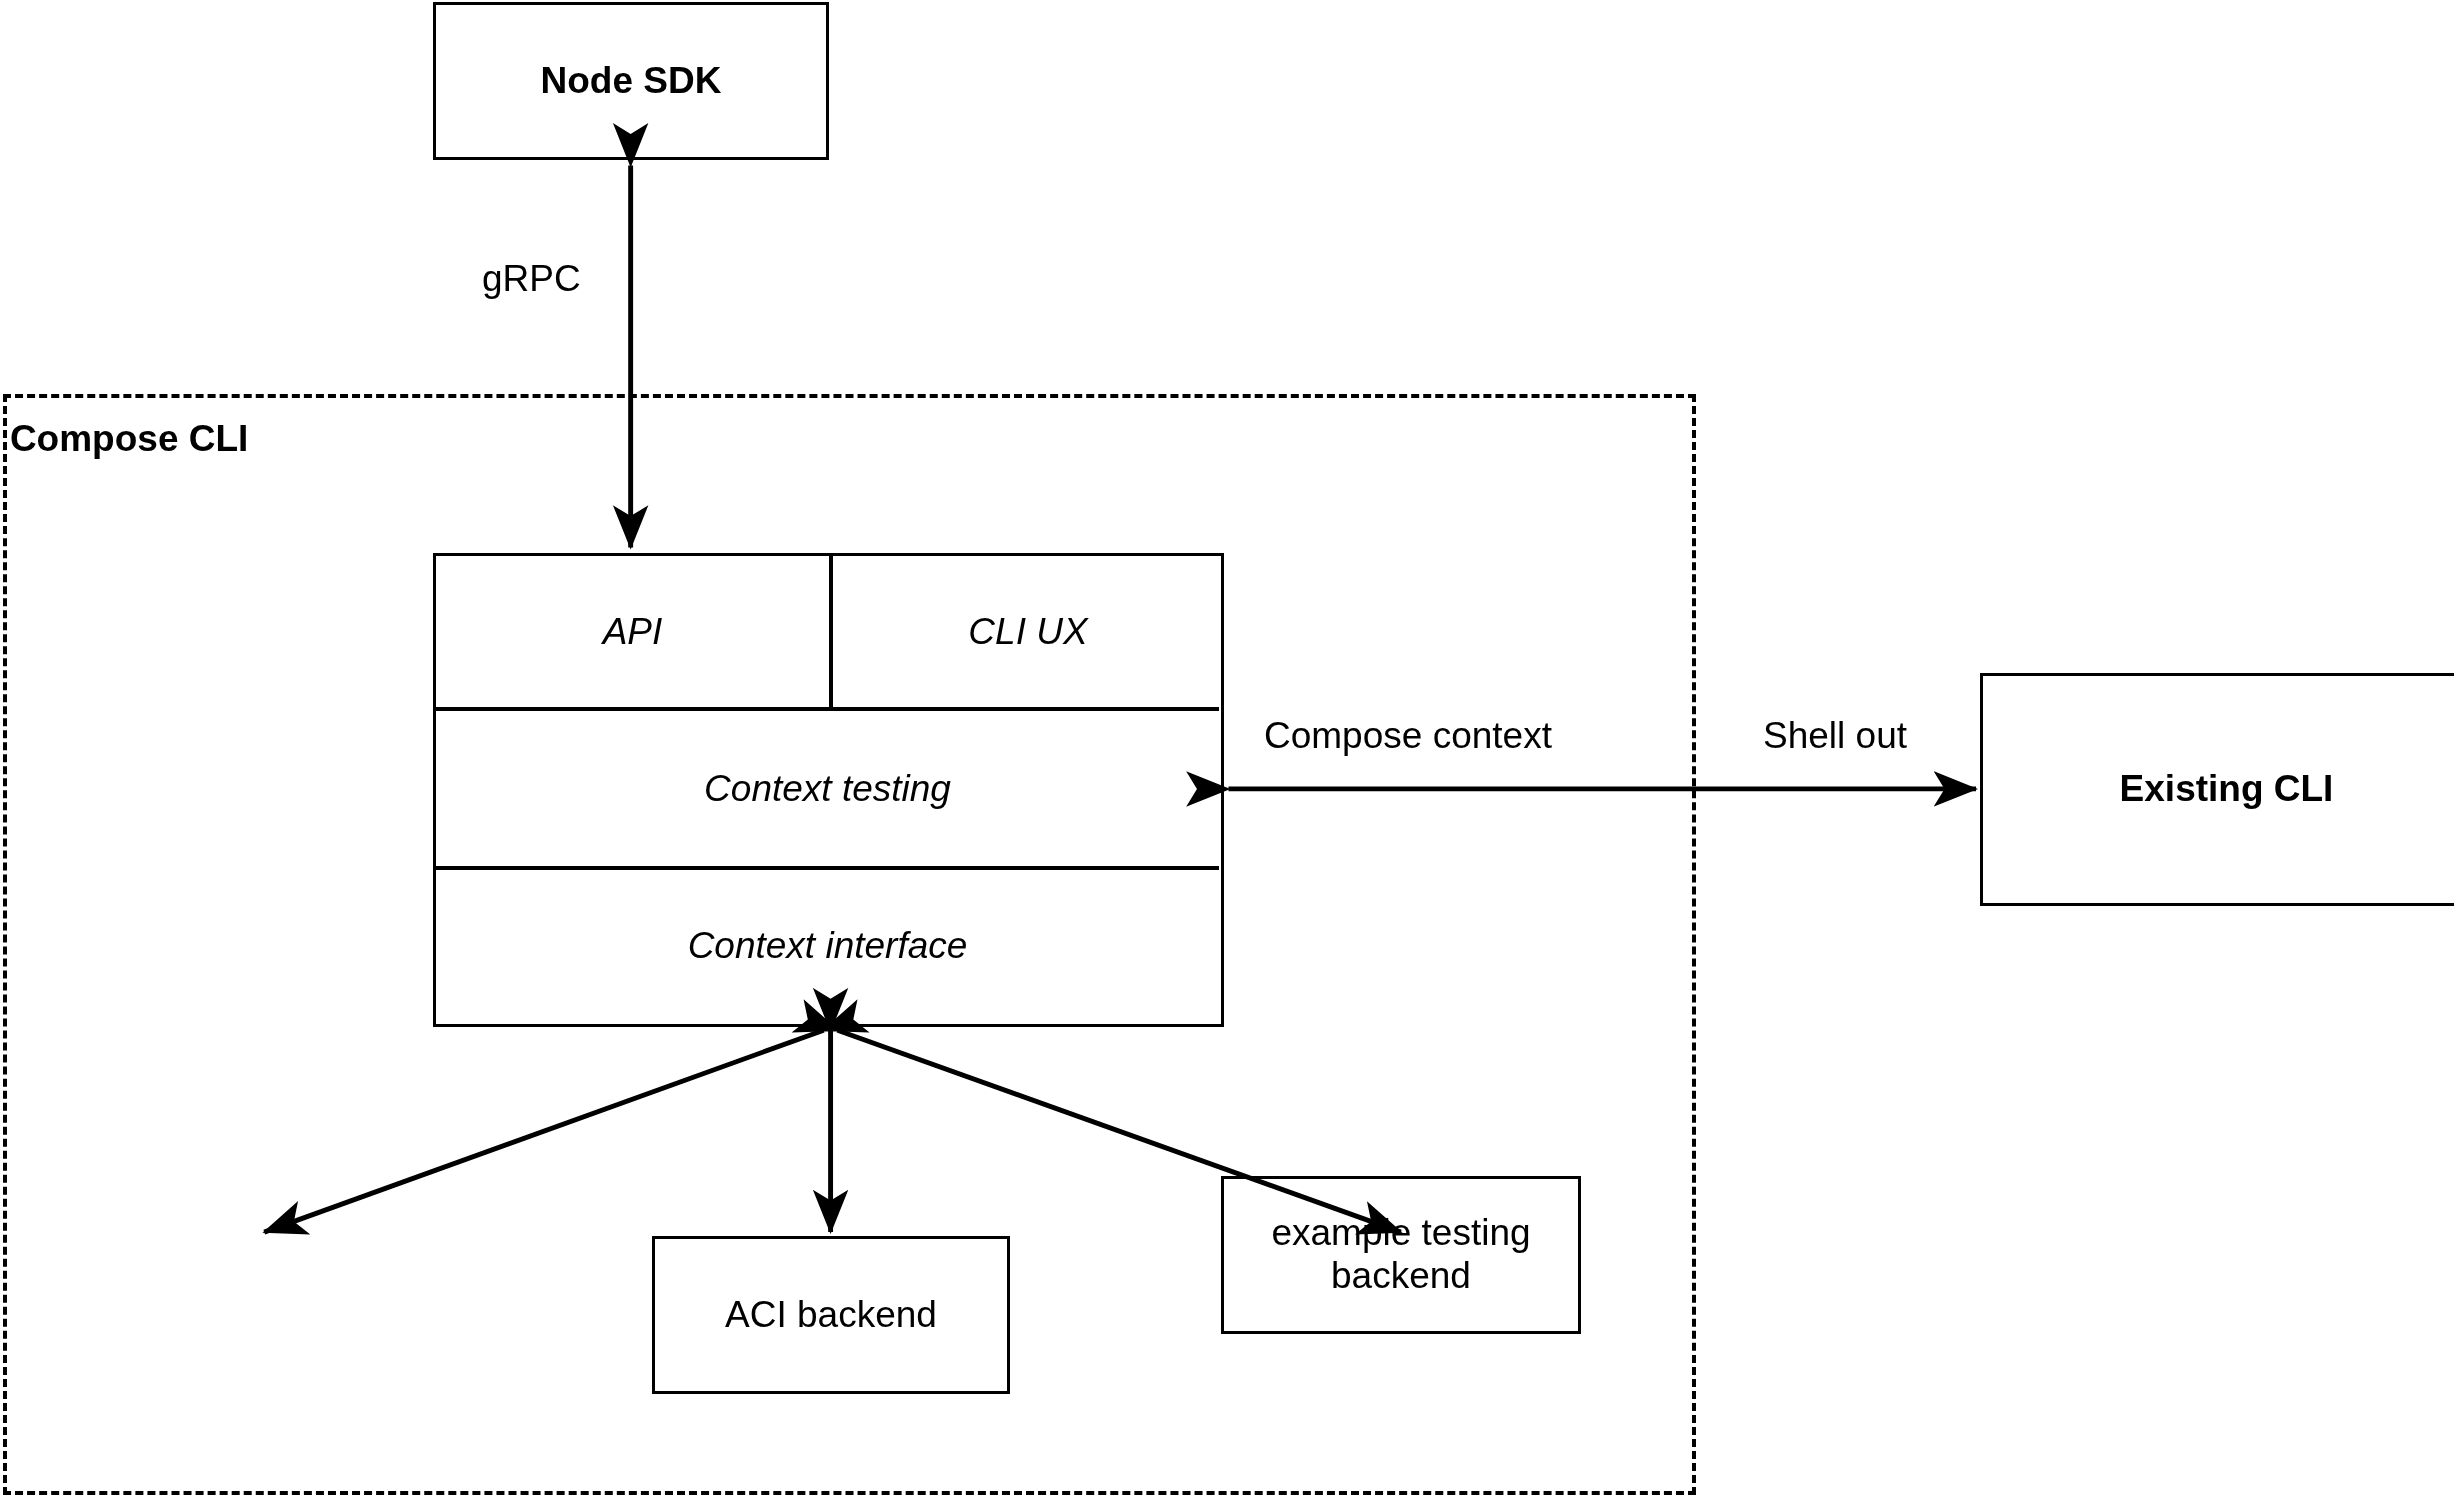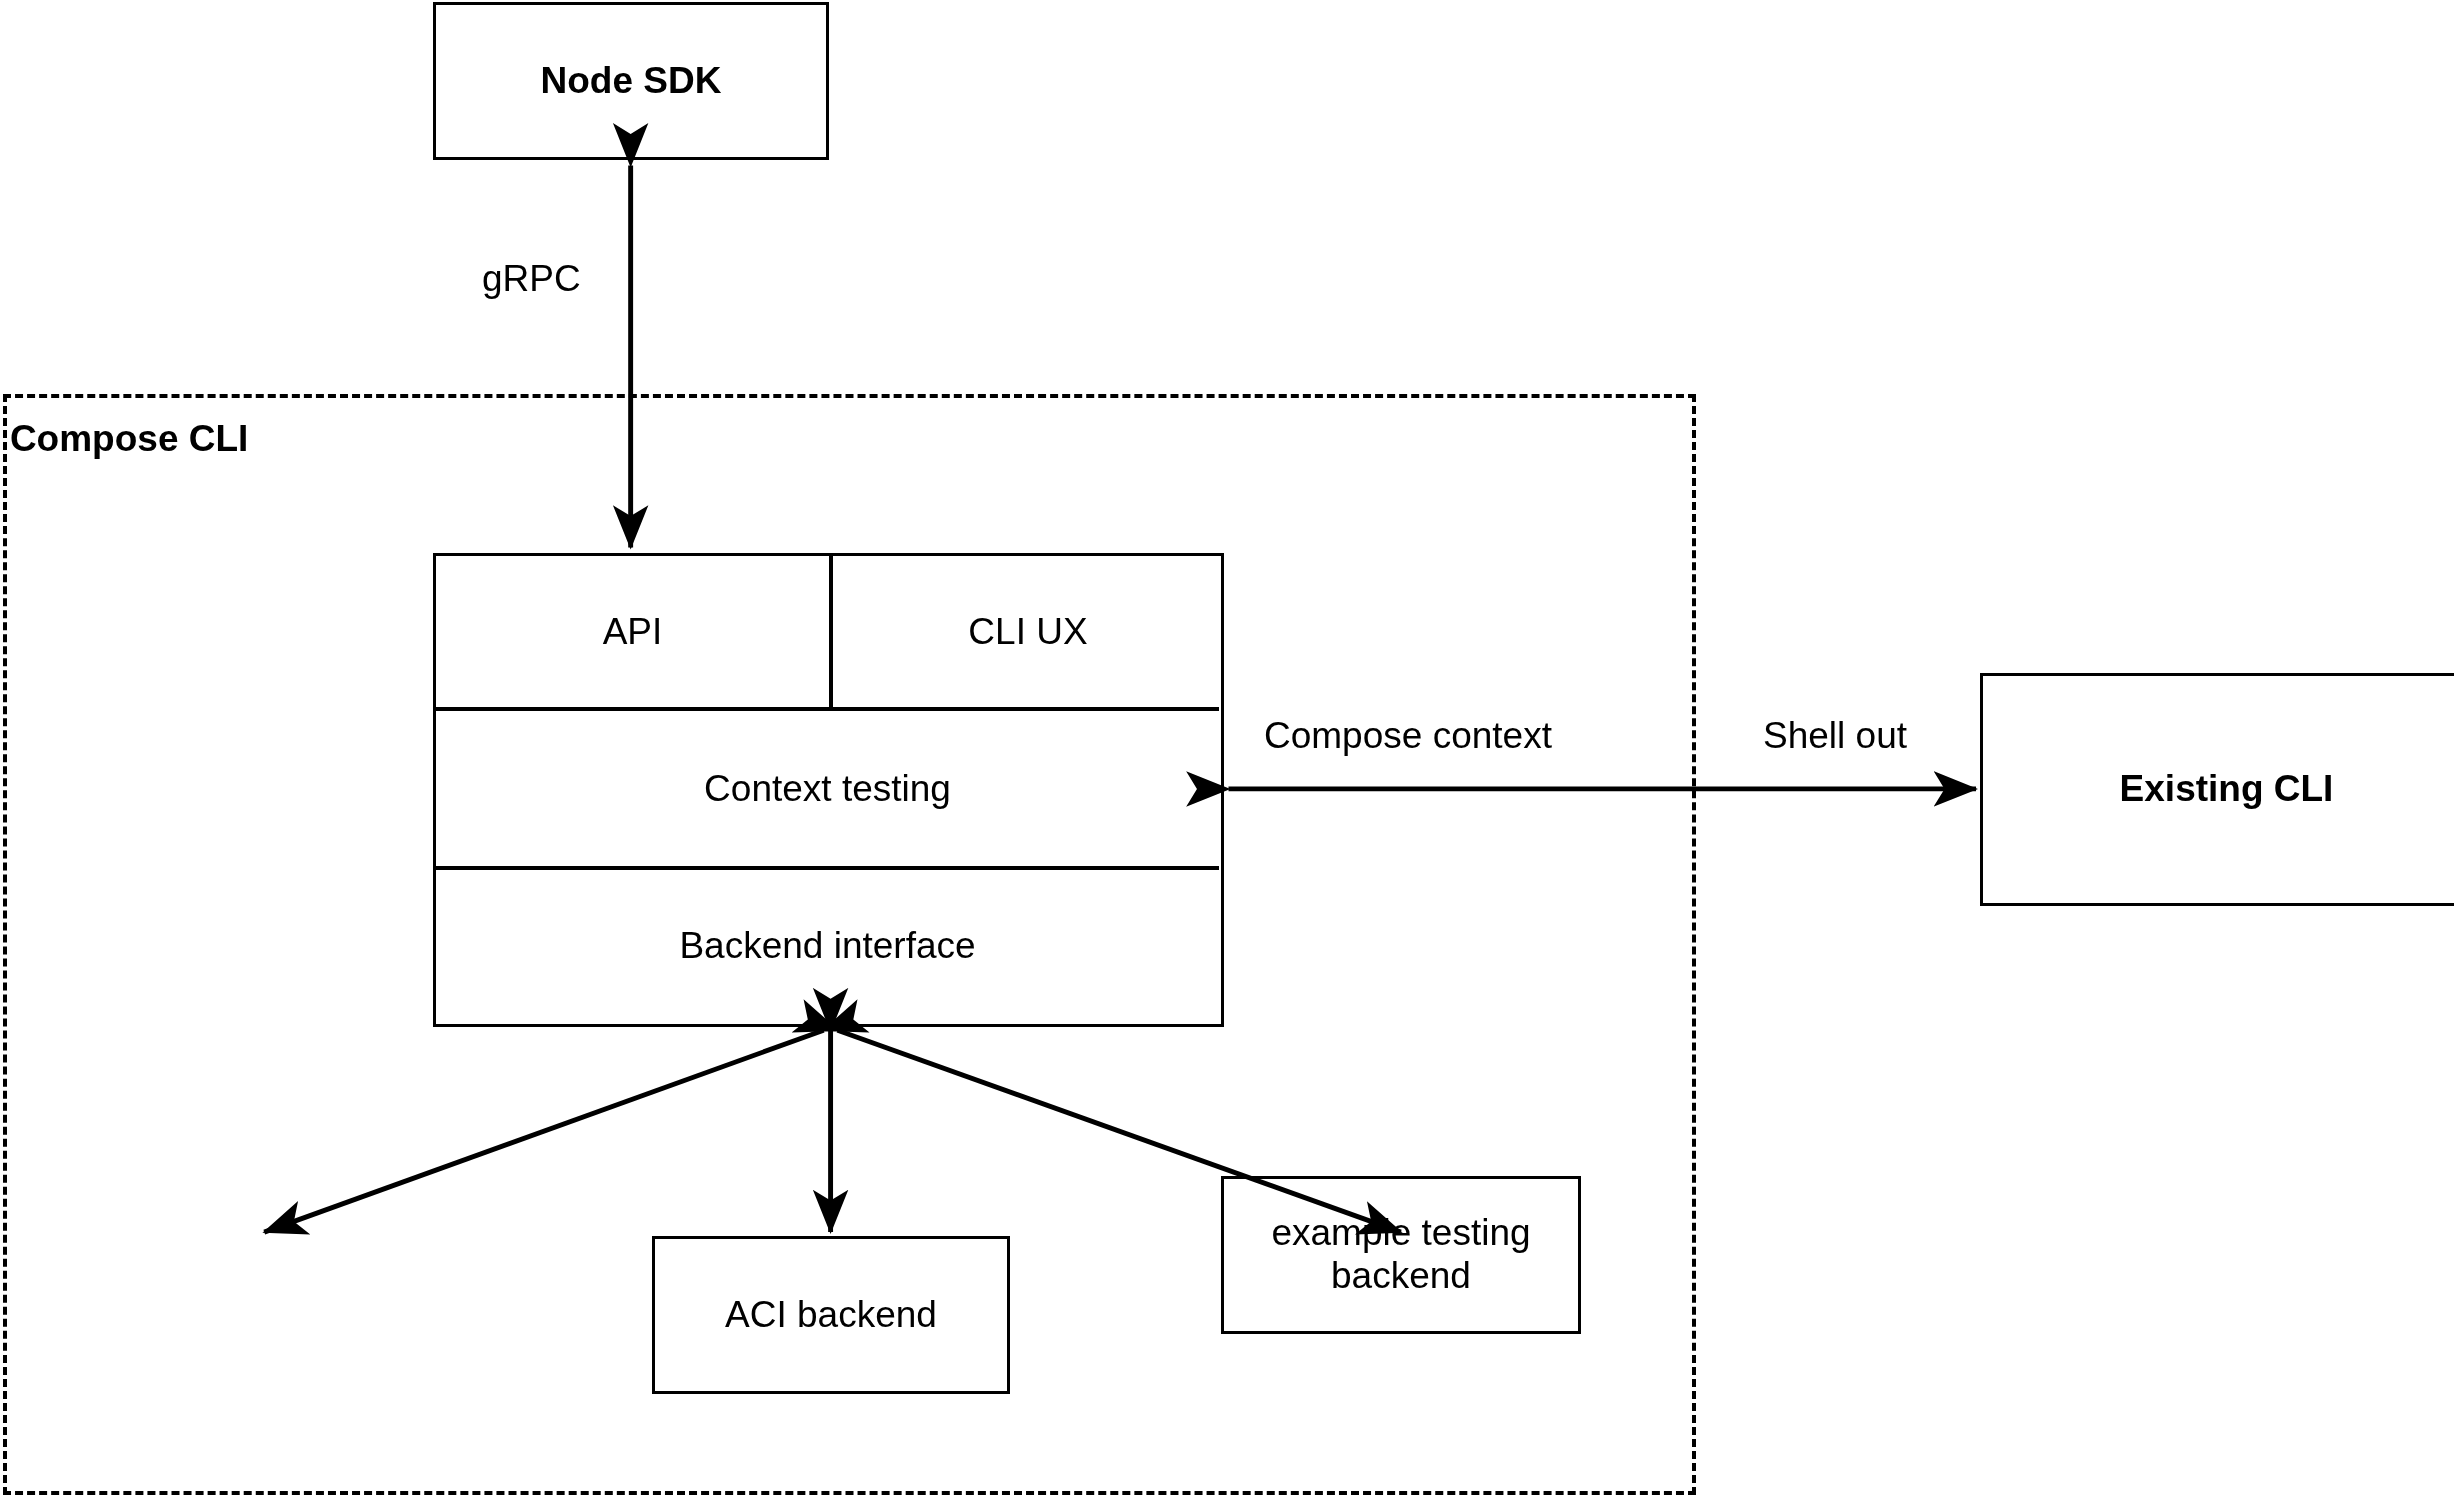--- a/index.html
+++ b/index.html
@@ -48,20 +48,21 @@
     font-weight: 700;
     white-space: nowrap;
   }
 
   
   #stack {
     position: absolute;
     box-sizing: border-box;
     border: 3.9px solid #000000;
     background: #ffffff;
+    font-style: italic;
   }
   .stack-row {
     position: absolute;
     box-sizing: border-box;
     display: flex;
     align-items: center;
     justify-content: center;
   }
   .stack-row .box-label { font-size: 37px; }
   .vsep {
@@ -116,21 +117,21 @@
     </div>
     <div class="vsep" style="left:393px; top:0px; width:3.9px; height:151px;"></div>
     <div class="hsep" style="left:0px; top:151px; width:783px; height:3.9px;"></div>
 
     <div class="stack-row" style="left:0px; top:155px; width:783px; height:156px;">
       <span class="box-label">Context testing</span>
     </div>
     <div class="hsep" style="left:0px; top:310px; width:783px; height:3.9px;"></div>
 
     <div class="stack-row" style="left:0px; top:314px; width:783px; height:152px;">
-      <span class="box-label">Backend interface</span>
+      <span class="box-label">Context interface</span>
     </div>
   </div>
 
 
   <div class="box" style="left:652px; top:1236px; width:358px; height:158px;">
     <span class="box-label">ACI backend</span>
   </div>
 
   <div class="box" style="left:1221px; top:1176px; width:360px; height:158px;">
     <span class="box-label">example testing

